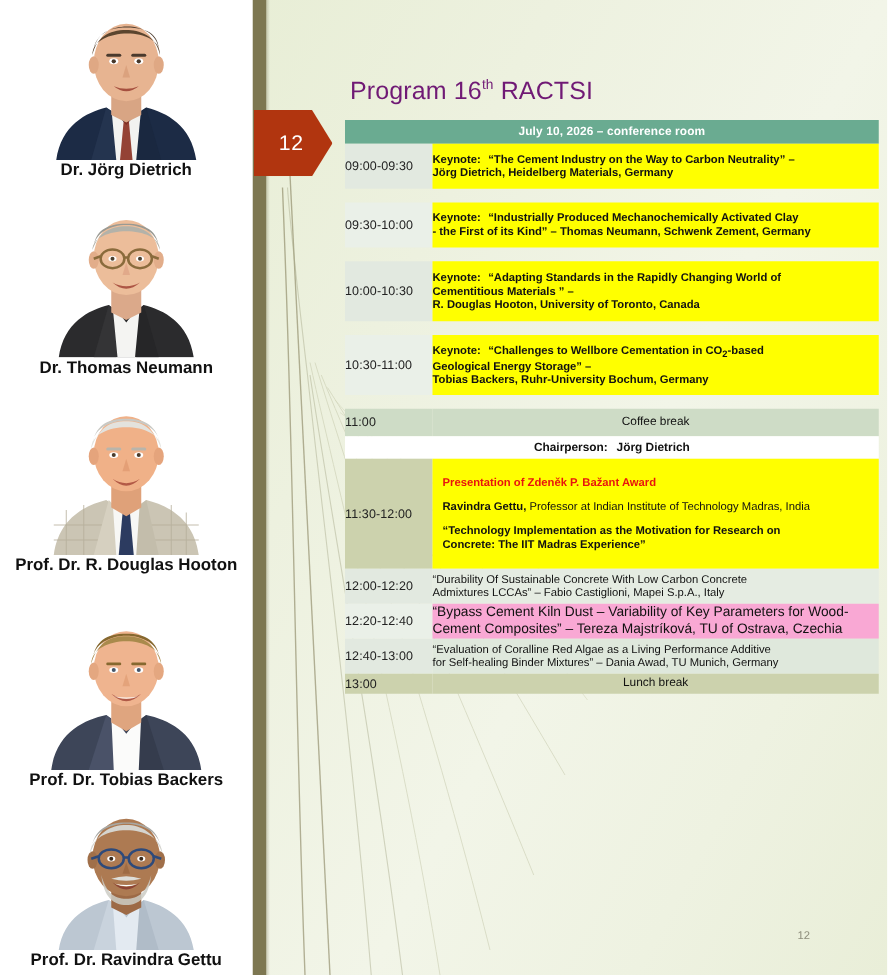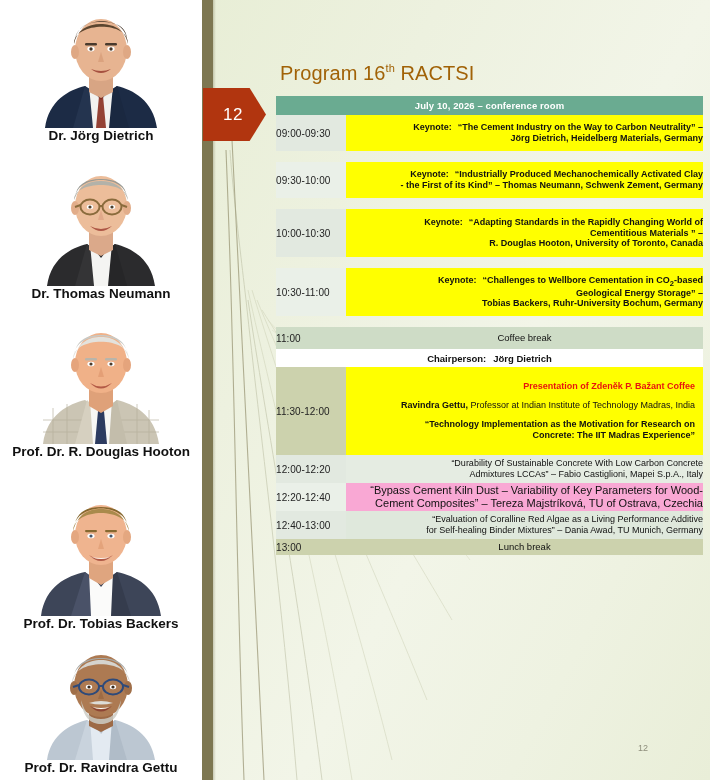--- a/index.html
+++ b/index.html
@@ -52,21 +52,21 @@
     padding-left: 20px;
     box-sizing: border-box;
     letter-spacing: .5px;
   }
 
   
   .title {
     position: absolute;
     left: 280px; top: 62px;
     font-size: 20px;
-    color: #a16207;
+    color: #701a75;
     letter-spacing: .1px;
     white-space: nowrap;
   }
   .title sup { font-size: 11px; vertical-align: super; }
 
   
   .sched {
     position: absolute;
     left: 276px; top: 96px;
     width: 427px;
@@ -110,21 +110,21 @@
     font-size: 10px;
     letter-spacing: .1px;
   }
   .time-cell.alt     { background: #eaf0e8; }
   .time-cell.khaki   { background: #ccd2ad; }
   .time-cell.green   { background: #cedcc6; }
   .time-cell.lunch   { background: #ccd2ad; }
 
   .body-cell {
     padding: 3px 6px;
-    text-align: right;
+    text-align: left;
     color: #111111;
     line-height: 1.22;
   }
   .yellow { background: #ffff00; font-weight: bold; font-size: 9px; }
   .yellow .kw { display:inline-block; margin-right: 6px; }
   .plain1 { background: #e5ece2; font-size: 9px; }
   .plain2 { background: #f9a8d4; font-size: 11px; }
   .plain3 { background: #dfe8dc; font-size: 9px; }
   .breakcell { background: #cedcc6; font-size: 9.5px; text-align:center; }
   .lunchcell { background: #ccd2ad; font-size: 9.5px; text-align:center; }
@@ -271,21 +271,21 @@
 
       <tr>
         <td class="chair-row" colspan="2" style="height:18px">
           <span>Chairperson:</span><span class="chair-gap"></span><span>Jörg Dietrich</span>
         </td>
       </tr>
 
       <tr>
         <td class="time-cell khaki" style="height:88px">11:30-12:00</td>
         <td class="body-cell yellow" style="padding:8px 8px">
-          <div class="award-title">Presentation of Zdeněk P. Bažant Coffee</div>
+          <div class="award-title">Presentation of Zdeněk P. Bažant Award</div>
           <div class="award-person"><b>Ravindra Gettu,</b><span style="font-weight:normal"> Professor at Indian Institute of Technology Madras, India</span></div>
           <div class="award-talk">
             <span>“Technology Implementation as the Motivation for Research on</span><br>
             <span>Concrete: The IIT Madras Experience”</span>
           </div>
         </td>
       </tr>
 
       <tr>
         <td class="time-cell" style="height:28px">12:00-12:20</td>

